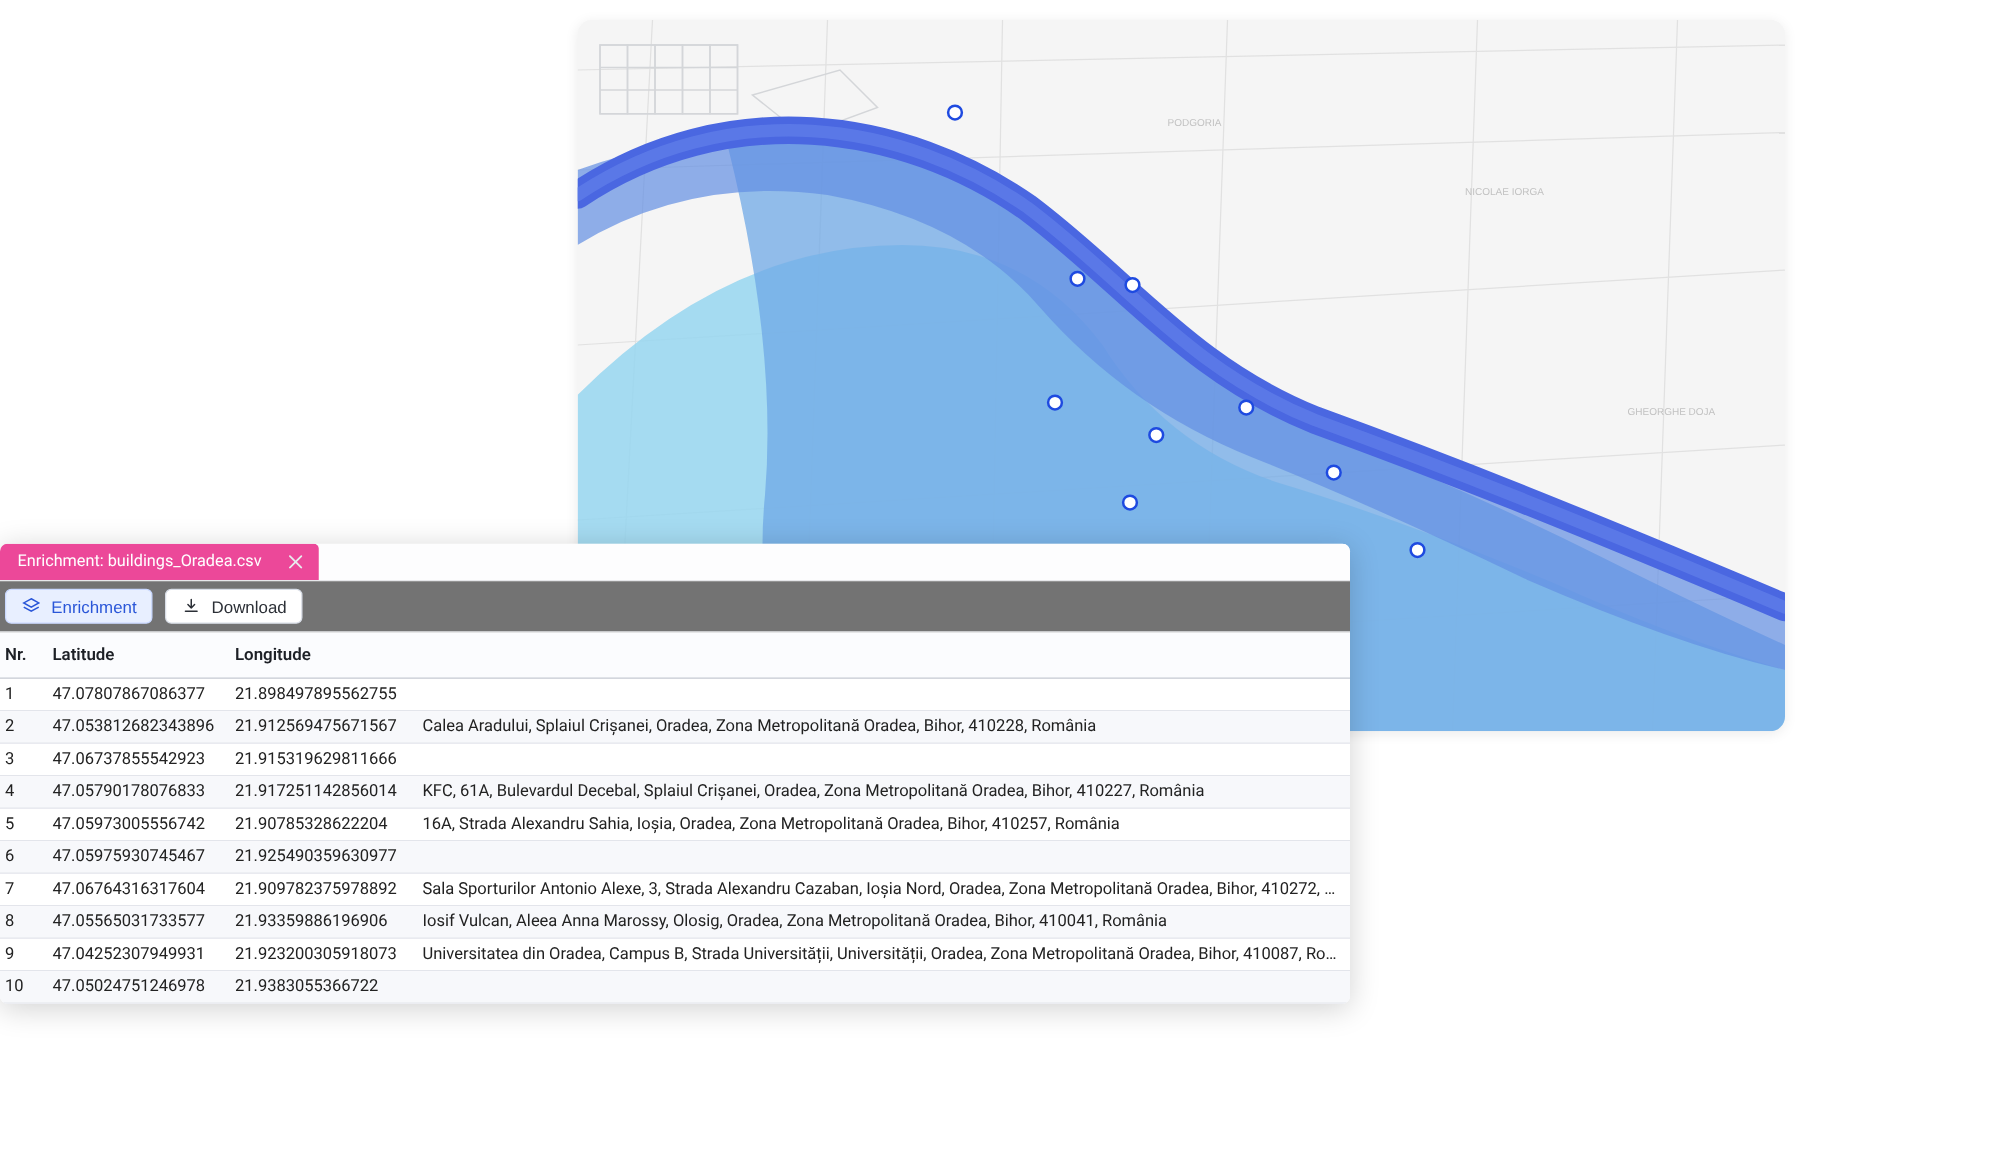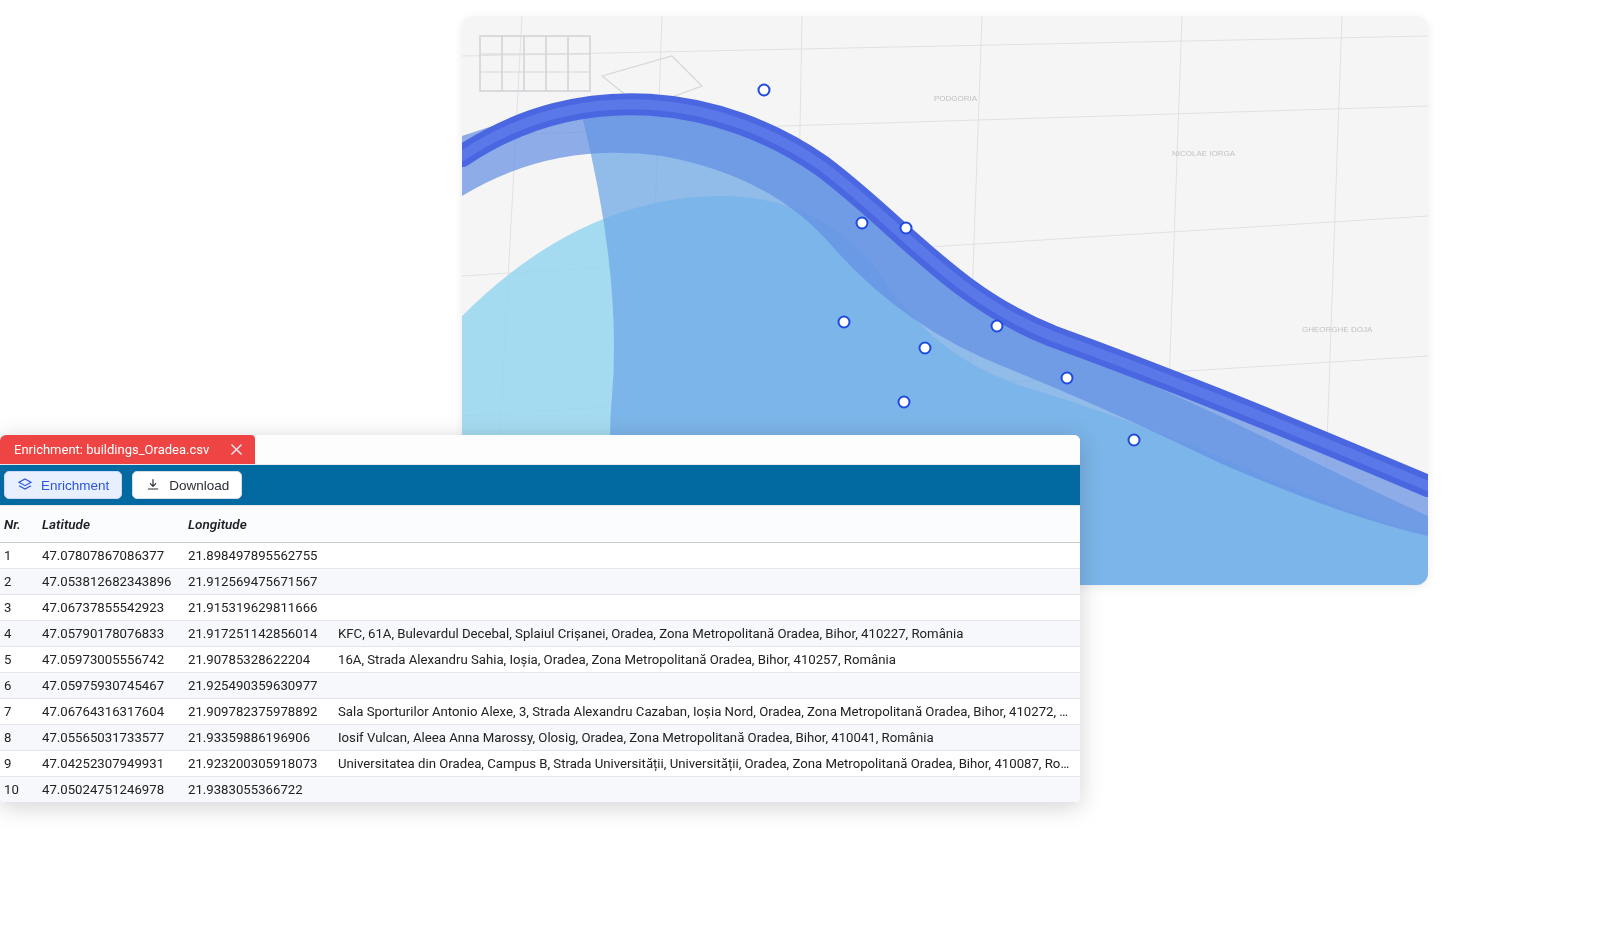--- a/index.html
+++ b/index.html
@@ -36,39 +36,39 @@
   .panel-tabs {
     display: flex;
     background: #fdfdfe;
     border-bottom: 1px solid #e6e7ea;
   }
   .panel-tab {
     display: flex;
     align-items: center;
     gap: 20px;
     padding: 7px 12px 7px 14px;
-    background: #ef4444;
+    background: #ec4899;
     color: #fff;
     font-size: 13px;
     border-top-left-radius: 4px;
     border-top-right-radius: 4px;
     margin: 0;
   }
   .panel-tab .close {
     width: 14px; height: 14px;
     display: inline-flex; align-items: center; justify-content: center;
     color: #e8eaed;
     font-size: 15px;
     cursor: pointer;
   }
   .toolbar {
     display: flex;
     gap: 10px;
     padding: 6px 4px 6px 4px;
-    background: #0369a1;
+    background: #737373;
     border-bottom: 1px solid #e6e7ea;
   }
   .tbtn {
     display: inline-flex;
     align-items: center;
     gap: 8px;
     padding: 5px 12px;
     border-radius: 5px;
     border: 1px solid #d8dde6;
     background: #fff;
@@ -89,21 +89,20 @@
     align-items: center;
     padding: 0 2px 0 2px;
   }
   .thead {
     font-weight: 600;
     font-size: 13.5px;
     color: #1d2026;
     padding: 10px 2px 10px 2px;
     border-bottom: 1px solid #c5c9d2;
     background: #fbfcfe;
-    font-style: italic;
   }
   .thead div { padding: 0 2px; }
   .trow {
     font-size: 13.2px;
     color: #222;
     border-bottom: 1px solid #e3e5eb;
     height: 26px;
   }
   .trow:nth-child(even) { background: #f7f8fb; }
   .trow div {
@@ -219,20 +218,21 @@
     <div id="tbody">
         <div class="trow">
           <div>1</div>
           <div>47.07807867086377</div>
           <div>21.898497895562755</div>
         </div>
         <div class="trow">
           <div>2</div>
           <div>47.053812682343896</div>
           <div>21.912569475671567</div>
+          <div>Calea Aradului, Splaiul Crișanei, Oradea, Zona Metropolitană Oradea, Bihor, 410228, România</div>
         </div>
         <div class="trow">
           <div>3</div>
           <div>47.06737855542923</div>
           <div>21.915319629811666</div>
         </div>
         <div class="trow">
           <div>4</div>
           <div>47.05790178076833</div>
           <div>21.917251142856014</div>

